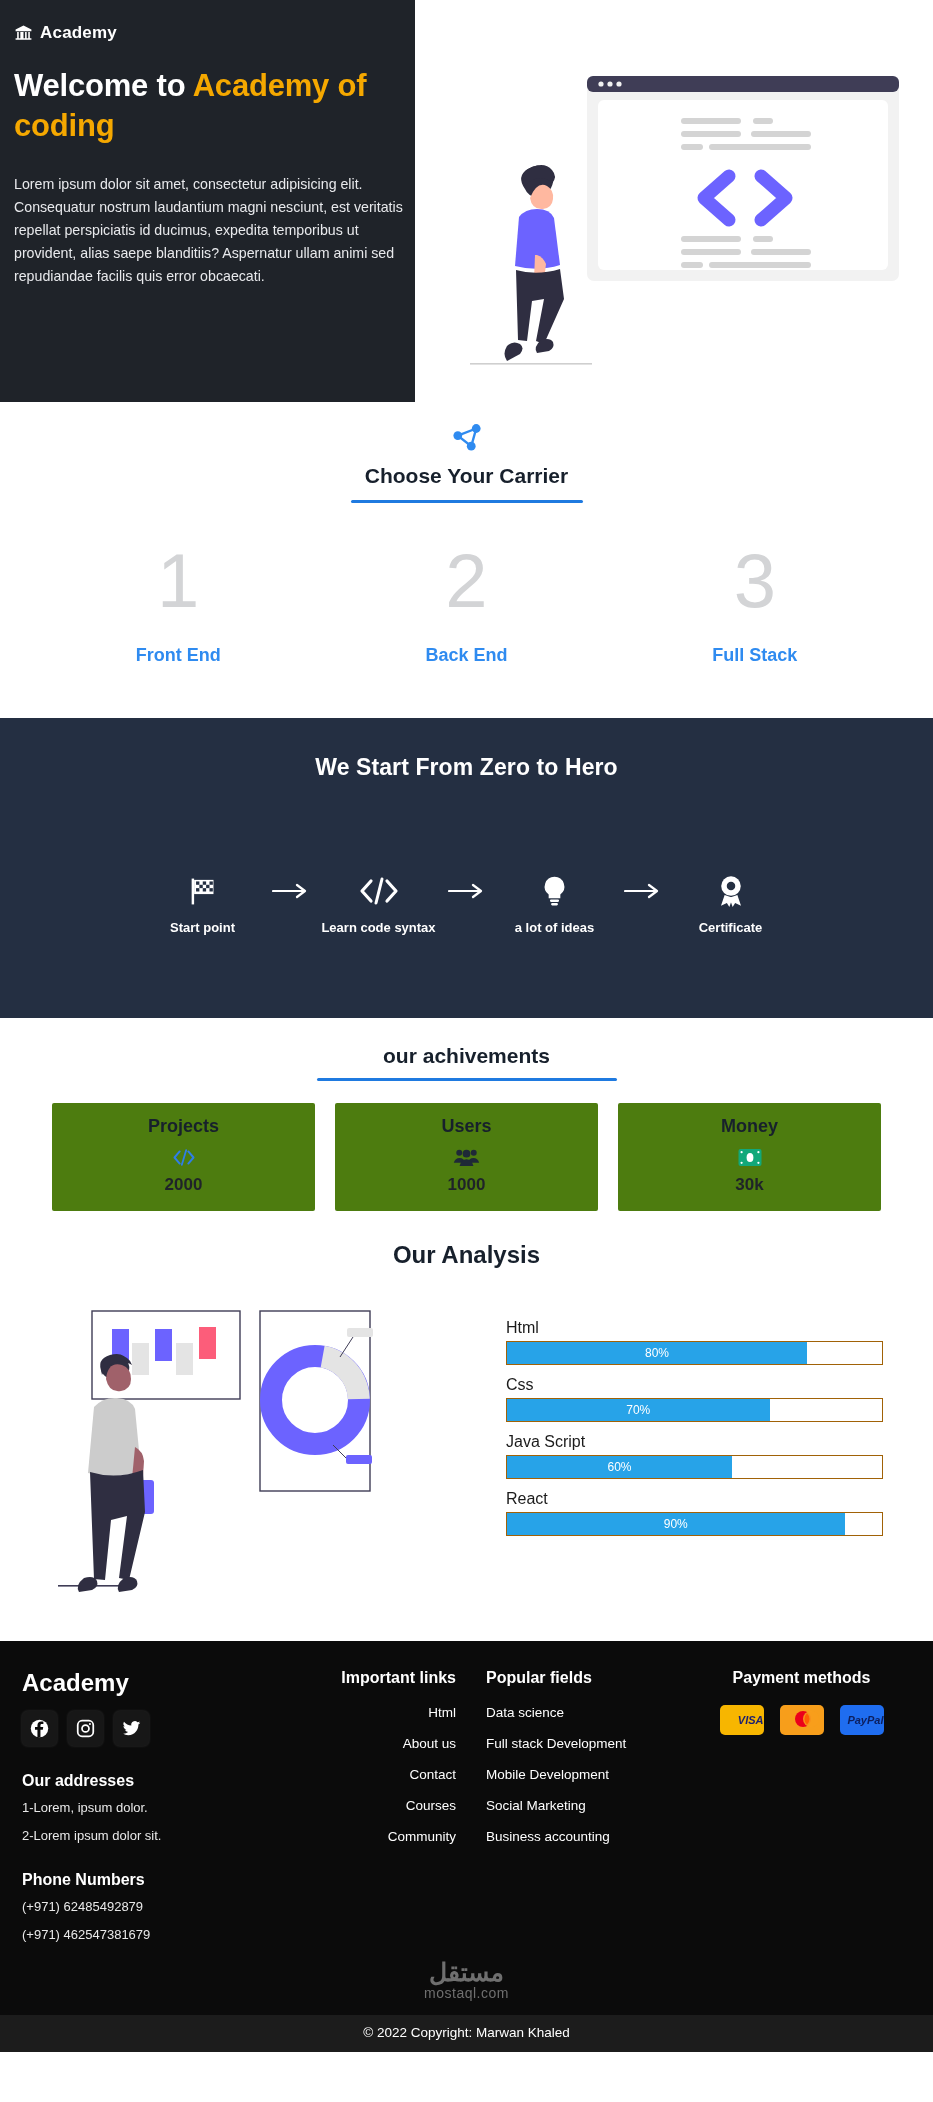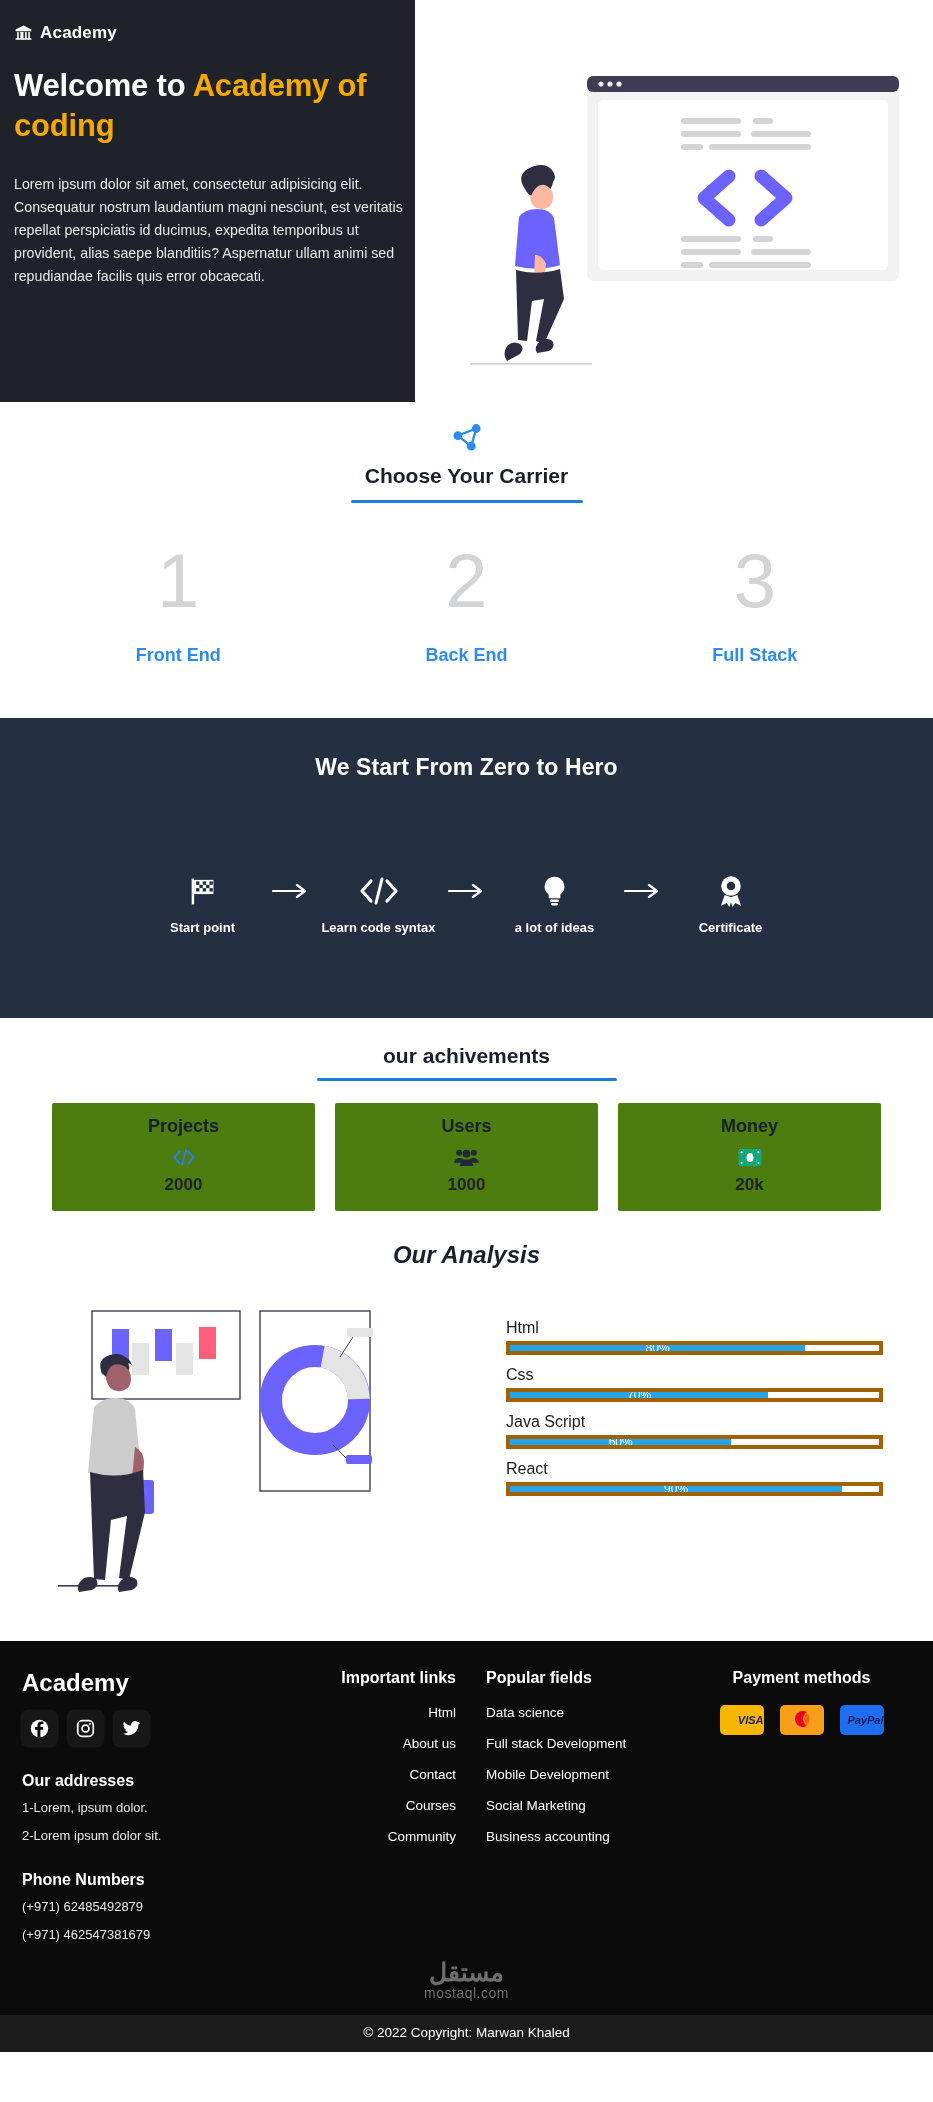--- a/index.html
+++ b/index.html
@@ -99,31 +99,31 @@
     flex: 1; background: #4d7c0f; text-align: center;
     padding: 13px 10px 16px; border-radius: 2px;
   }
   .ach-card-title { font-size: 18px; font-weight: bold; color: #17202c; }
   .ach-card-ico { height: 28px; display: flex; align-items: center; justify-content: center; margin-top: 6px; }
   .ach-card-val { margin-top: 4px; font-size: 17px; font-weight: bold; color: #1f2329; }
 
   
   .ana { background: #fff; padding: 30px 0 26px; }
   .ana-title {
-    text-align: center; font-size: 24px; font-weight: bold; color: #17202c; font-style: italic;
+    text-align: center; font-size: 24px; font-weight: bold; color: #17202c;
   }
   .ana-body {
     display: flex; align-items: flex-start; padding: 26px 50px 0; gap: 16px;
   }
   .ana-art { width: 440px; height: 320px; flex: none; }
   .ana-skills { flex: 1; padding-top: 24px; }
   .skill { margin-bottom: 11px; }
   .skill-name { font-size: 16px; color: #1b1b1b; margin-bottom: 4px; }
   .bar {
-    height: 14px; border: 4px solid #a16207; background: #ffffff;
+    height: 24px; border: 1px solid #a16207; background: #ffffff;
     position: relative; overflow: hidden;
   }
   .bar-fill {
     height: 100%; background: #27a3e8; display: flex;
     align-items: center; justify-content: center;
   }
   .bar-pct { font-size: 12px; color: #ffffff; }
 
   
   .footer { background: #0b0b0b; padding: 28px 22px 6px; position: relative; }
@@ -368,21 +368,21 @@
         <div class="ach-card-ico">
           <svg width="24" height="19" viewBox="0 0 24 19">
             <rect x="0.5" y="1" width="23" height="17" rx="2" fill="#12a87a"></rect>
             <ellipse cx="12" cy="9.5" rx="3.4" ry="4.5" fill="#ffffff"></ellipse>
             <circle cx="3.6" cy="4.2" r="1.1" fill="#ffffff"></circle>
             <circle cx="20.4" cy="4.2" r="1.1" fill="#ffffff"></circle>
             <circle cx="3.6" cy="14.8" r="1.1" fill="#ffffff"></circle>
             <circle cx="20.4" cy="14.8" r="1.1" fill="#ffffff"></circle>
           </svg>
         </div>
-        <div class="ach-card-val">20k</div>
+        <div class="ach-card-val">30k</div>
       </div>
     </div>
   </section>
 
   <section class="ana">
     <h2 class="ana-title">Our Analysis</h2>
 
     <div class="ana-body">
       <div class="ana-art">
         <svg viewBox="0 0 440 320" width="440" height="320">

